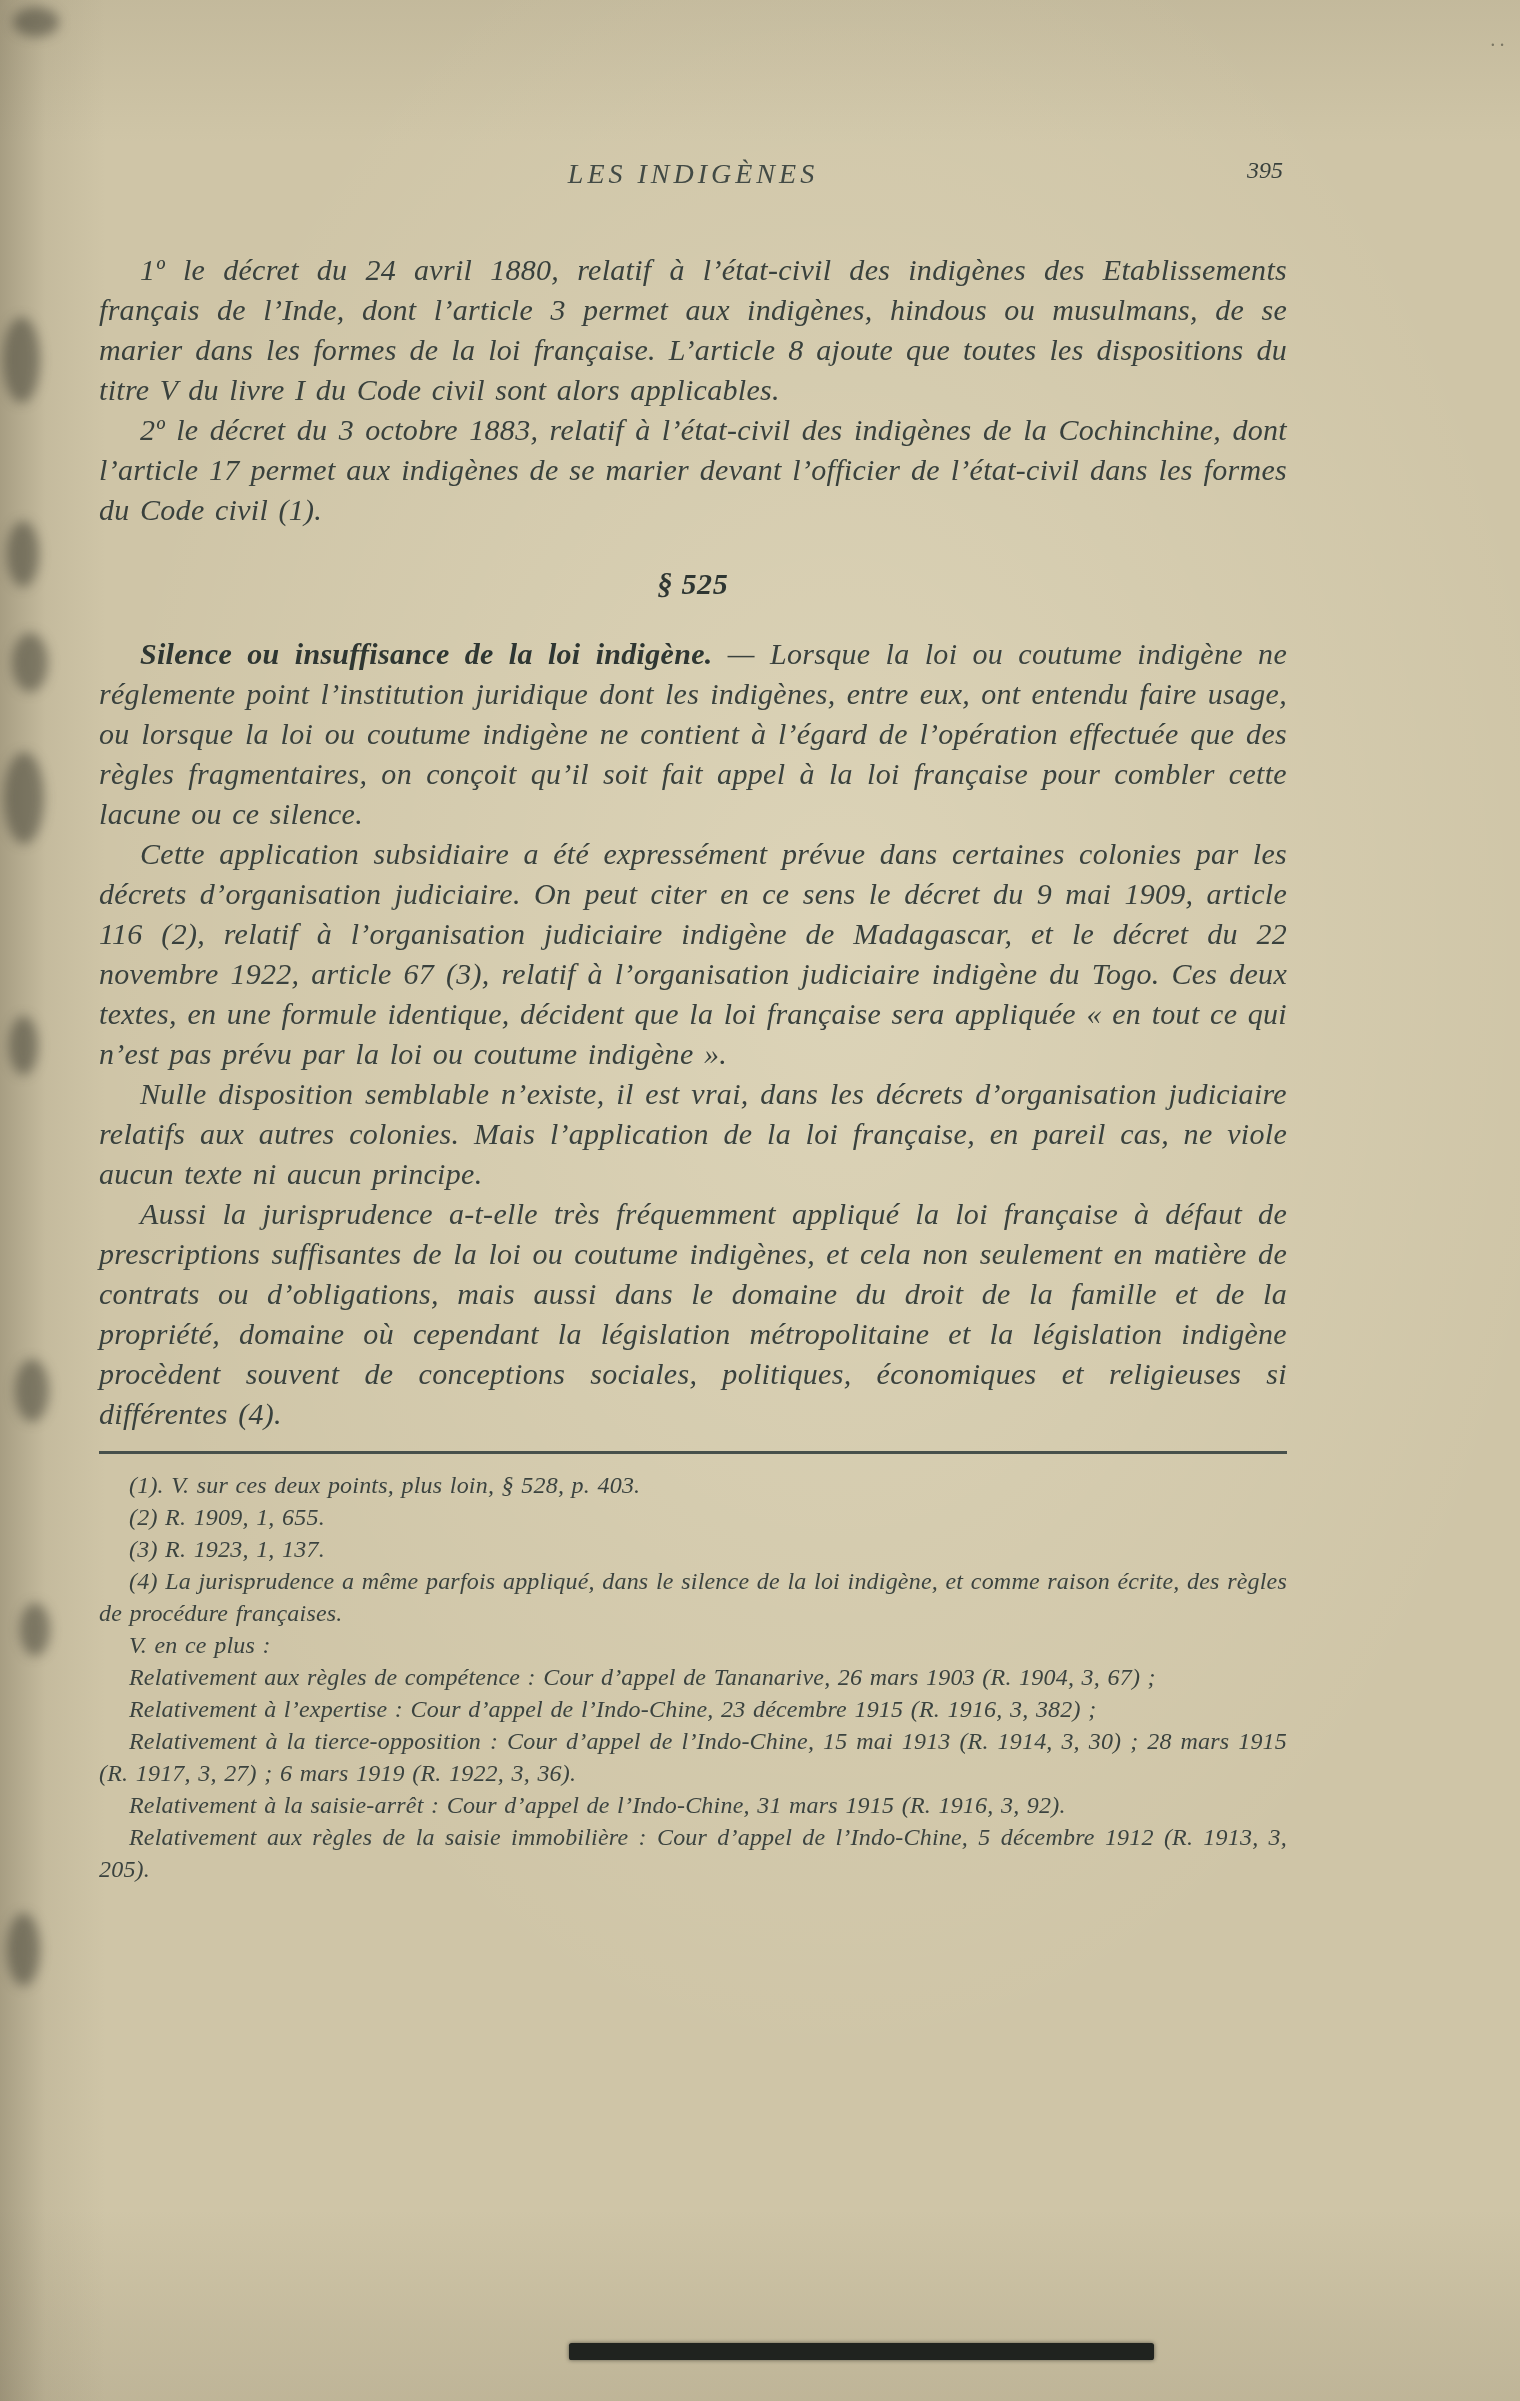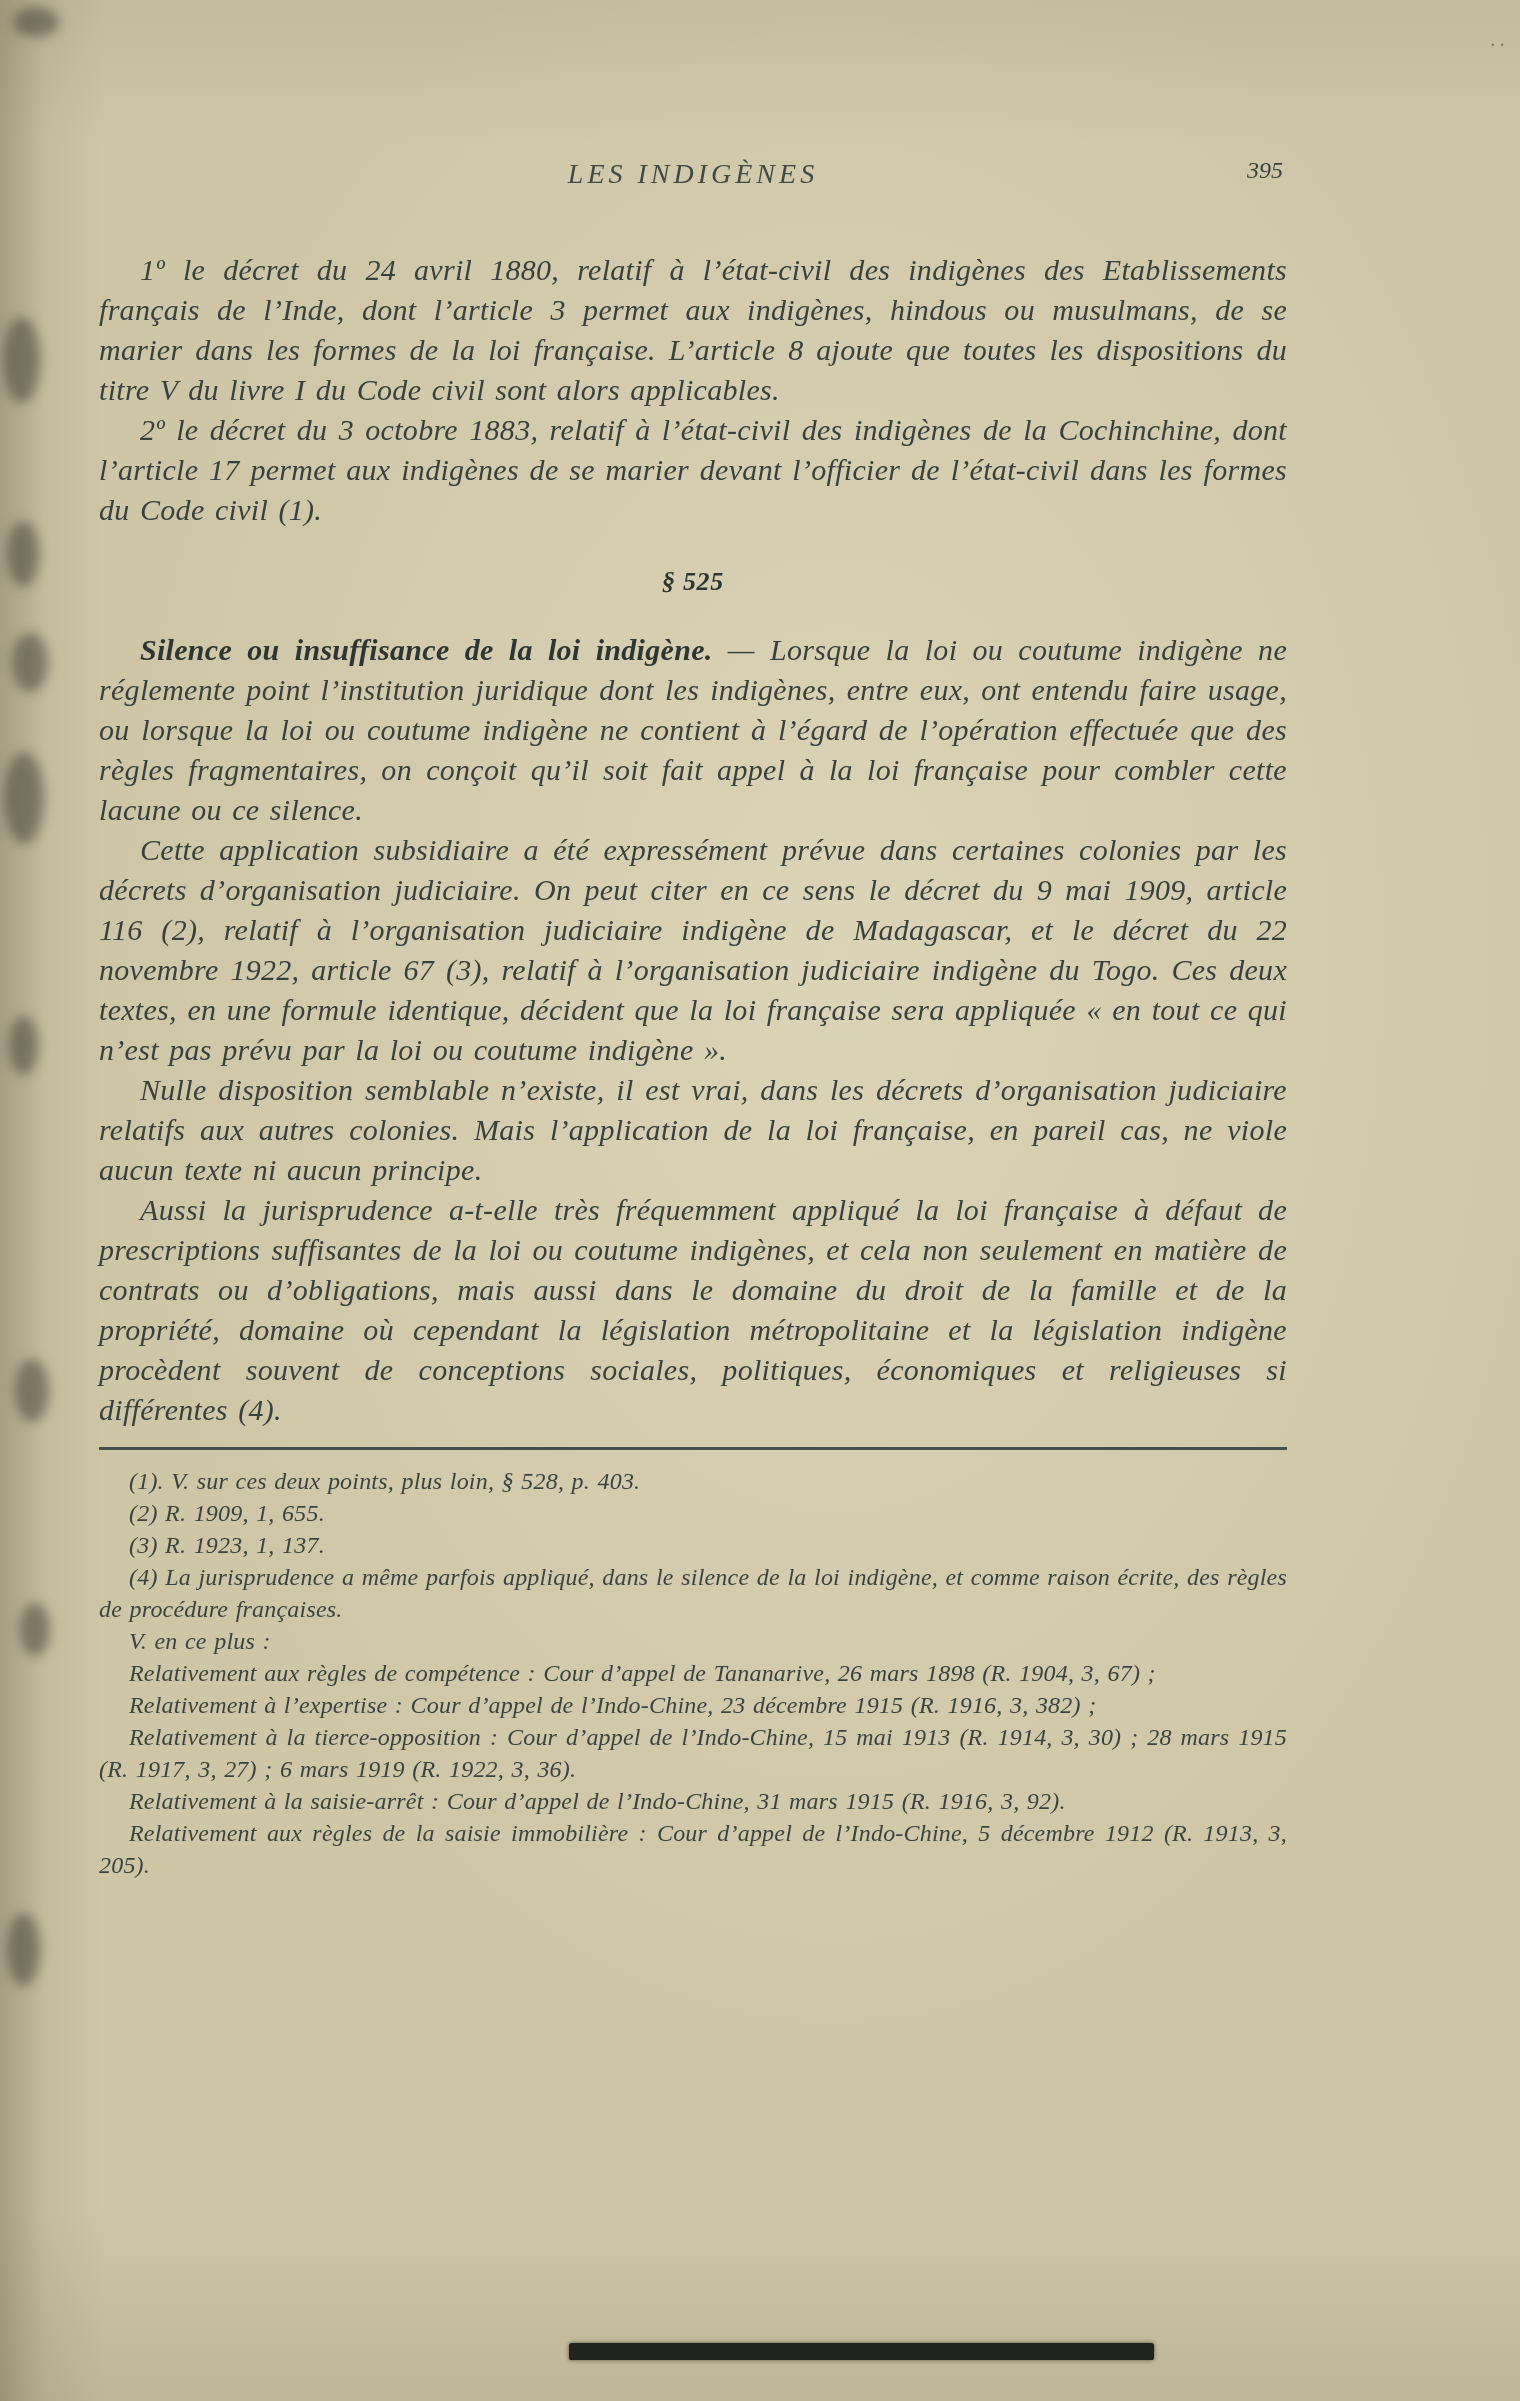--- a/index.html
+++ b/index.html
@@ -54,21 +54,21 @@
     letter-spacing: 0.3px;
     word-spacing: 2.6px;
   }
   .para strong {
     font-weight: 700;
     color: #2e3632;
   }
   .section-heading {
     text-align: center;
     font-weight: 700;
-    font-size: 26px;
+    font-size: 30px;
     color: #2e3632;
     margin: 37px 0 33px 0;
     letter-spacing: 0.7px;
   }
   .footnote-rule {
     border: 0;
     border-top: 3.3px solid #47504b;
     margin: 17px 0 14.5px 0;
     width: 100%;
   }
@@ -132,21 +132,21 @@
       </div>
 
     <hr class="footnote-rule">
 
     <div>
         <p class="footnote">(1). V. sur ces deux points, plus loin, § 528, p. 403.</p>
         <p class="footnote">(2) R. 1909, 1, 655.</p>
         <p class="footnote">(3) R. 1923, 1, 137.</p>
         <p class="footnote">(4) La jurisprudence a même parfois appliqué, dans le silence de la loi indigène, et comme raison écrite, des règles de procédure françaises.</p>
         <p class="footnote">V. en ce plus :</p>
-        <p class="footnote">Relativement aux règles de compétence : Cour d’appel de Tananarive, 26 mars 1898 (R. 1904, 3, 67) ;</p>
+        <p class="footnote">Relativement aux règles de compétence : Cour d’appel de Tananarive, 26 mars 1903 (R. 1904, 3, 67) ;</p>
         <p class="footnote">Relativement à l’expertise : Cour d’appel de l’Indo-Chine, 23 décembre 1915 (R. 1916, 3, 382) ;</p>
         <p class="footnote">Relativement à la tierce-opposition : Cour d’appel de l’Indo-Chine, 15 mai 1913 (R. 1914, 3, 30) ; 28 mars 1915 (R. 1917, 3, 27) ; 6 mars 1919 (R. 1922, 3, 36).</p>
         <p class="footnote">Relativement à la saisie-arrêt : Cour d’appel de l’Indo-Chine, 31 mars 1915 (R. 1916, 3, 92).</p>
         <p class="footnote">Relativement aux règles de la saisie immobilière : Cour d’appel de l’Indo-Chine, 5 décembre 1912 (R. 1913, 3, 205).</p>
       </div>
 
   </div>
 
   <div class="bottom-bar"></div>
 

